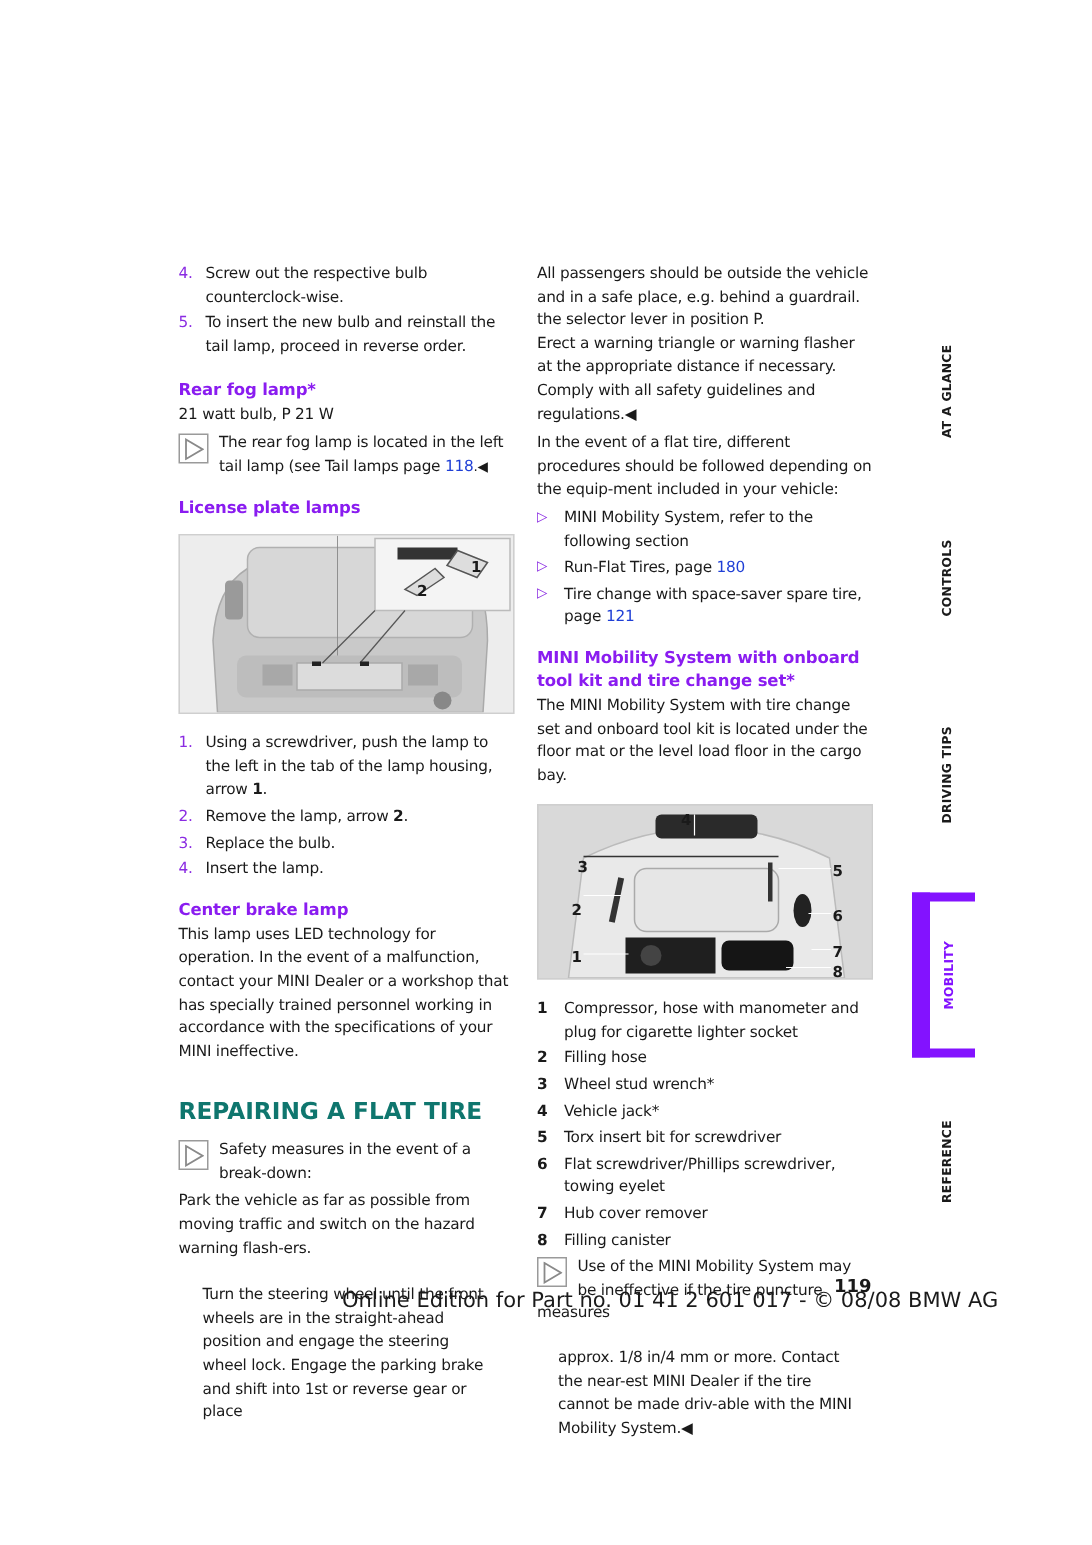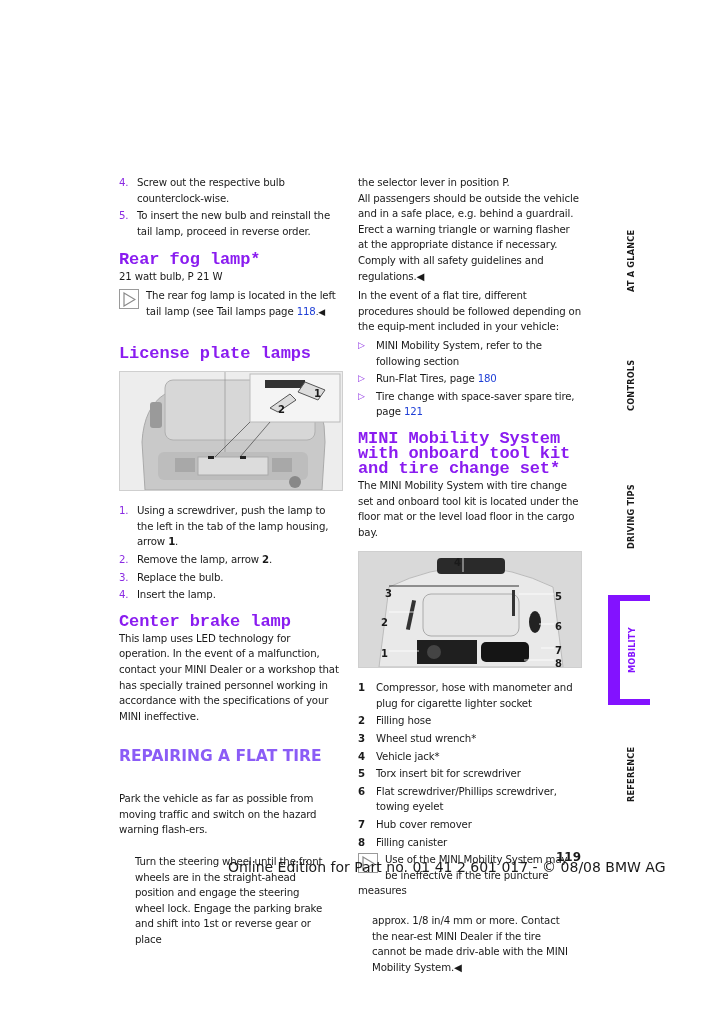--- a/index.html
+++ b/index.html
@@ -3,22 +3,22 @@
 <meta charset="utf-8">
 <style>
   html, body { margin:0; padding:0; background:#ffffff; }
   body { width:728px; height:1030px; position:relative; overflow:hidden;
          font-family:"DejaVu Sans", sans-serif; color:#1a1a1a; }
   .col { position:absolute; font-size:10.2px; line-height:15.6px; letter-spacing:-0.15px; }
   #left { left:119px; top:175px; width:224px; }
   #right { left:358px; top:175px; width:224px; }
   .ol-item { position:relative; padding-left:18px; margin-bottom:2px; }
   .ol-item .num { position:absolute; left:0; top:0; color:#8a2be2; }
-  .h2 { color:#8a1cf0; font-weight:bold; font-size:17px; line-height:15px; margin-top:8px; margin-bottom:2px; letter-spacing:-0.1px;font-family:Liberation Mono, monospace; }
-  .h1 { color:#8b5cf6; font-weight:bold; font-size:15.5px; line-height:20px; margin-top:22px; margin-bottom:25px; letter-spacing:0px; }
+  .h2 { color:#8a1cf0; font-weight:bold; font-size:11px; line-height:15px; margin-top:8px; margin-bottom:2px; letter-spacing:-0.1px; }
+  .h1 { color:#0f766e; font-weight:bold; font-size:15.5px; line-height:20px; margin-top:22px; margin-bottom:8px; letter-spacing:0px; }
   p { margin:0 0 3px 0; }
   .note { position:relative; margin-bottom:3px; }
   .note .tri { float:left; width:20px; height:20px; border:1px solid #9a9a9a; margin:1px 7px 1px 0; box-sizing:border-box; position:relative; background:#fff; }
   .note .tri svg { position:absolute; left:3px; top:2px; }
   .link { color:#1f3fd6; }
   .end { font-size:9px; }
   .fig { background:#ececec; border:1px solid #cfcfcf; position:relative; overflow:hidden; margin:10px 0 12px 0; }
   .bl-item { position:relative; padding-left:18px; margin-bottom:2px; }
   .bl-item .arrow { position:absolute; left:0; top:0; color:#8a2be2; font-size:9px; }
   .kl-item { position:relative; padding-left:18px; margin-bottom:2px; }
@@ -49,21 +49,21 @@
   <div class="note">
     <span class="tri">
       <svg width="13" height="15" viewBox="0 0 13 15">
           <polygon points="1,1 12,7.5 1,14" fill="none" stroke="#8a8a8a" stroke-width="1.2"></polygon>
         </svg>
     </span>
     <span>The rear fog lamp is located in the left tail lamp (see Tail lamps page </span><span class="link">118</span><span class="end">.◀</span>
     <div style="clear:both"></div>
   </div>
 
-  <div class="h2" style="margin-top:26px">License plate lamps</div>
+  <div class="h2" style="margin-top:11px">License plate lamps</div>
 
   <div class="fig" style="height:118px;margin-top:10px">
     <svg width="222" height="118" viewBox="0 0 222 118">
       <rect x="0" y="0" width="222" height="118" fill="#ededed"></rect>
       <path d="M25,118 L22,70 Q24,35 45,22 L190,22 Q205,35 205,70 L202,118 Z" fill="#c9c9c9" stroke="#aaa"></path>
       <rect x="45" y="8" width="150" height="60" rx="8" fill="#d7d7d7" stroke="#b0b0b0"></rect>
       <rect x="30" y="30" width="12" height="26" rx="3" fill="#9a9a9a"></rect>
       <rect x="38" y="80" width="150" height="28" rx="6" fill="#bdbdbd"></rect>
       <rect x="78" y="85" width="70" height="18" fill="#dcdcdc" stroke="#aaa"></rect>
       <rect x="55" y="86" width="20" height="14" fill="#a8a8a8"></rect>
@@ -97,27 +97,36 @@
   </div>
   <div class="ol-item">
     <span class="num">4.</span>
     <span>Insert the lamp.</span>
   </div>
 
   <div class="h2" style="margin-top:11px">Center brake lamp</div>
   <p>This lamp uses LED technology for operation. In the event of a malfunction, contact your MINI Dealer or a workshop that has specially trained personnel working in accordance with the specifications of your MINI ineffective.</p>
 
   <div class="h1">REPAIRING A FLAT TIRE</div>
+  <div class="note">
+    <span class="tri">
+      <svg width="13" height="15" viewBox="0 0 13 15">
+          <polygon points="1,1 12,7.5 1,14" fill="none" stroke="#8a8a8a" stroke-width="1.2"></polygon>
+        </svg>
+    </span>
+    <span>Safety measures in the event of a break-down:</span>
+    <div style="clear:both"></div>
+  </div>
   <p style="margin:0">Park the vehicle as far as possible from moving traffic and switch on the hazard warning flash-ers.</p>
   <p style="margin:16px">Turn the steering wheel until the front wheels are in the straight-ahead position and engage the steering wheel lock. Engage the parking brake and shift into 1st or reverse gear or place</p>
 </div>
 
 <div id="right" class="col">
+  <p style="margin:0">All passengers should be outside the vehicle and in a safe place, e.g. behind a guardrail.</p>
   <p style="margin:0">the selector lever in position P.</p>
-  <p style="margin:0">All passengers should be outside the vehicle and in a safe place, e.g. behind a guardrail.</p>
   <p style="margin:0 0 4px 0">Erect a warning triangle or warning flasher at the appropriate distance if necessary. Comply with all safety guidelines and regulations.◀</p>
   <p>In the event of a flat tire, different procedures should be followed depending on the equip-ment included in your vehicle:</p>
 
   <div class="bl-item">
     <span class="arrow">▷</span>
     <span>MINI Mobility System, refer to the following section</span>
   </div>
   <div class="bl-item">
     <span class="arrow">▷</span>
     <span>Run-Flat Tires, page </span><span class="link">180</span>

